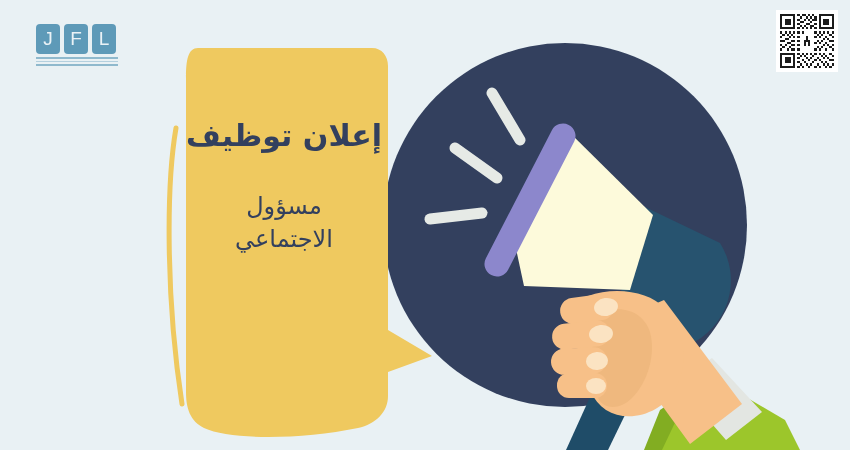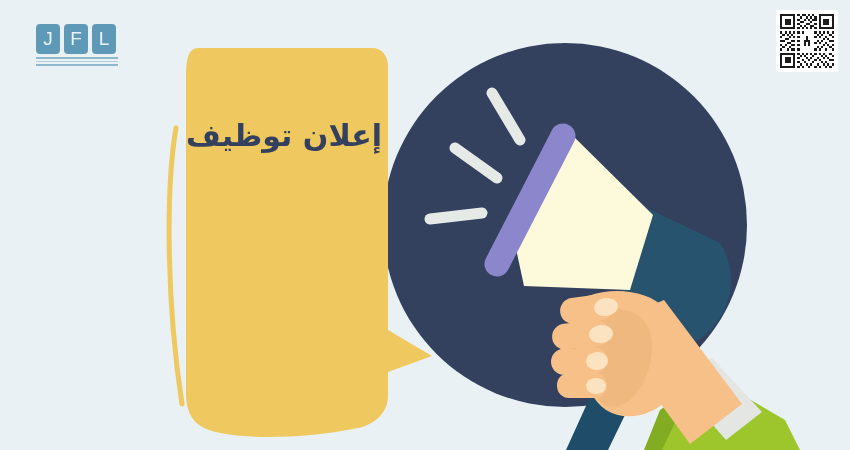--- a/index.html
+++ b/index.html
@@ -165,20 +165,22 @@
              C 300 440 230 440 204 428
              C 190 421 186 408 186 392
              L 186 78
              C 186 60 188 48 198 48 Z"></path>
   </svg>
 
   <div id="bubble-wrap">
     <div id="bubble-text">
       <div id="bubble-title">إعلان توظيف</div>
       <div id="bubble-body">
+        <span class="body-line">مسؤول</span>
+        <span class="body-line">الاجتماعي</span>
       </div>
     </div>
   </div>
 
   <div id="logo">
     <div class="logo-letters">
       <div class="logo-tile">J</div>
       <div class="logo-tile">F</div>
       <div class="logo-tile">L</div>
     </div>

